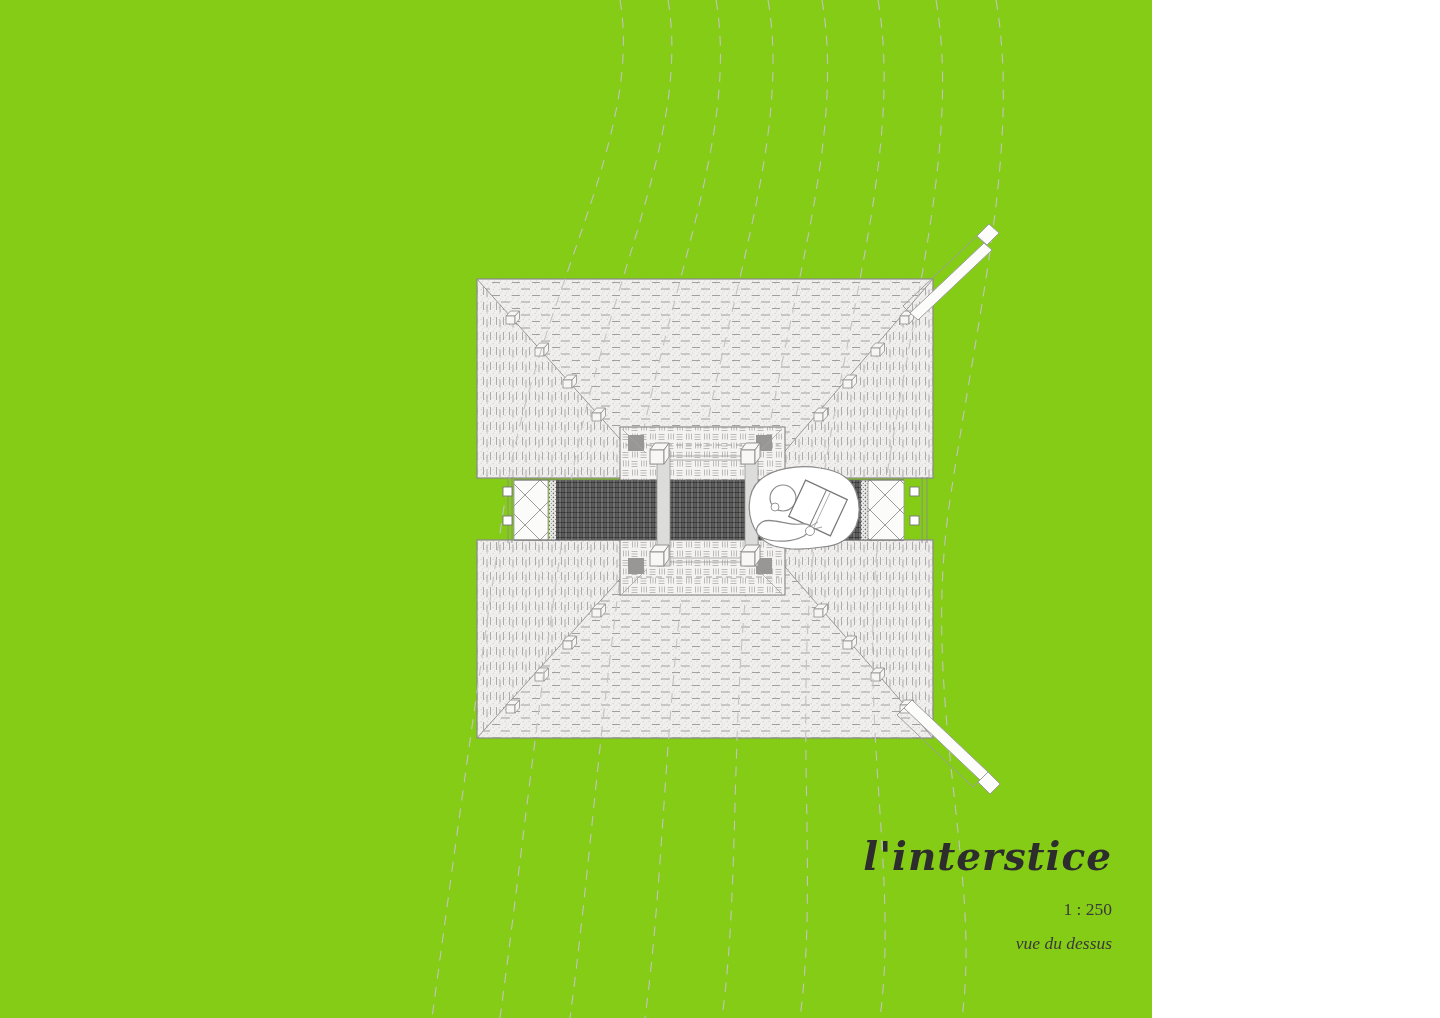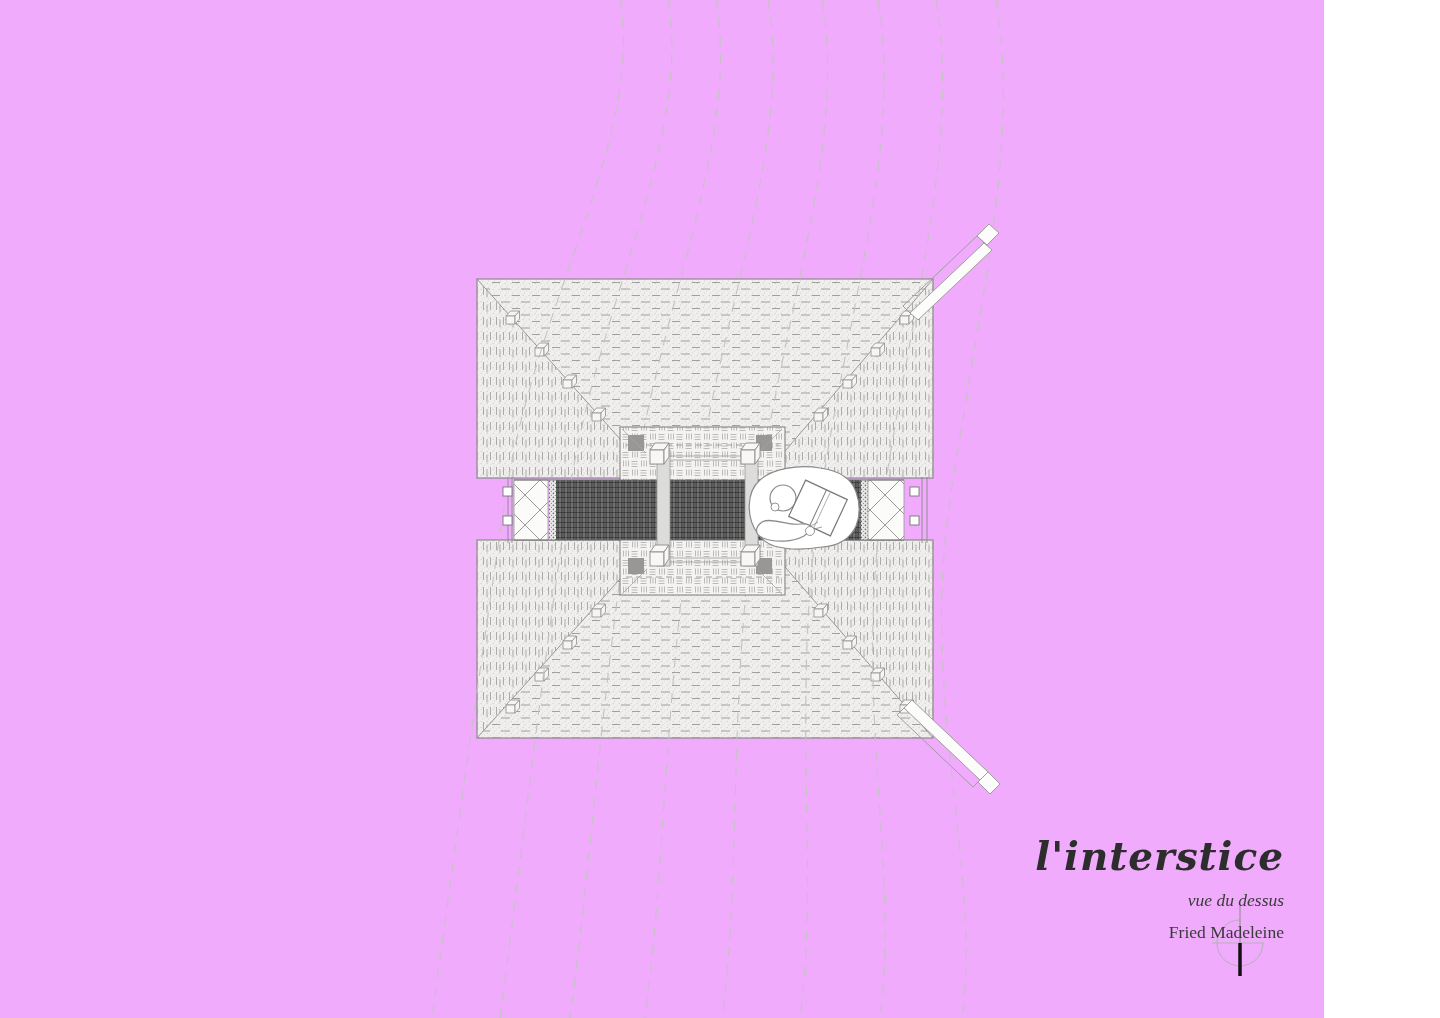--- a/index.html
+++ b/index.html
@@ -1,17 +1,17 @@
 <!DOCTYPE html>
 <html><head>
 <meta charset="utf-8">
 <style>
   html,body{margin:0;padding:0;background:#ffffff;}
   #stage{
-    position:relative;width:1324px;height:1018px;background:#f0abfc;
+    position:relative;width:1152px;height:1018px;background:#84cc16;
     overflow:hidden;font-family:"Liberation Serif", serif;
   }
   #plan-svg{position:absolute;left:0;top:0;}
   .titleblock{position:absolute;right:40px;top:836px;width:420px;text-align:right;}
   .t-title{
     font-family:"DejaVu Serif", serif;font-style:italic;font-weight:600;
     font-size:39px;letter-spacing:1px;color:#2d2d2d;line-height:1.05;
   }
   .t-scale{margin-top:22px;font-size:17.5px;color:#3a3a3a;}
   .t-view{margin-top:13px;font-size:17.5px;color:#3a3a3a;font-style:italic;}
@@ -180,17 +180,17 @@
   <g>
     <path d="M1240 920A23 23 0 1 0 1263 943" stroke="#b3b3b3" stroke-width="1" fill="none"></path>
     <path d="M1212 943H1264" stroke="#b3b3b3" stroke-width="1" fill="none"></path>
     <path d="M1240 906V943" stroke="#8a8a8a" stroke-width="1" fill="none"></path>
     <path d="M1240 943V976" stroke="#111111" stroke-width="3.5" fill="none"></path>
   </g>
 </svg>
 
   <div class="titleblock">
     <div class="t-title">l'interstice</div>
+    <div class="t-scale">1 : 250</div>
     <div class="t-view">vue du dessus</div>
-    <div class="t-author">Fried Madeleine</div>
   </div>
 
 </div>
 
 </body></html>

